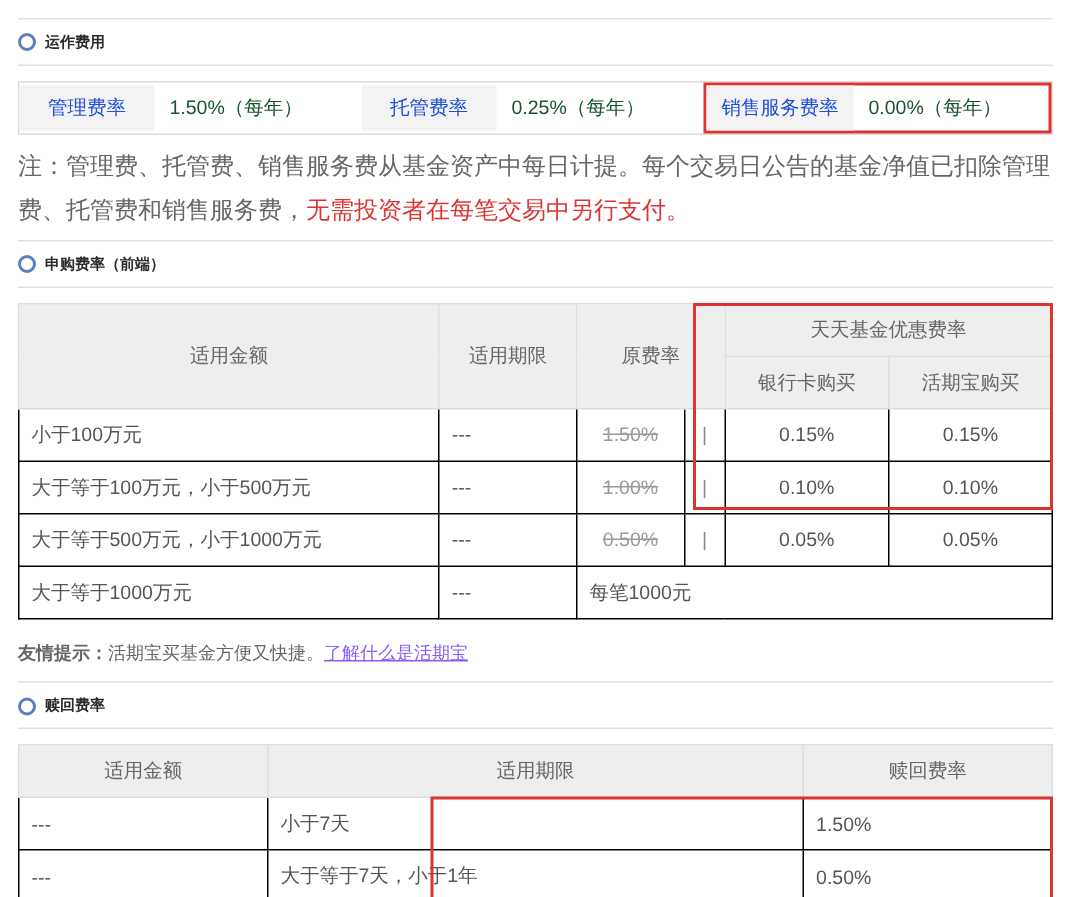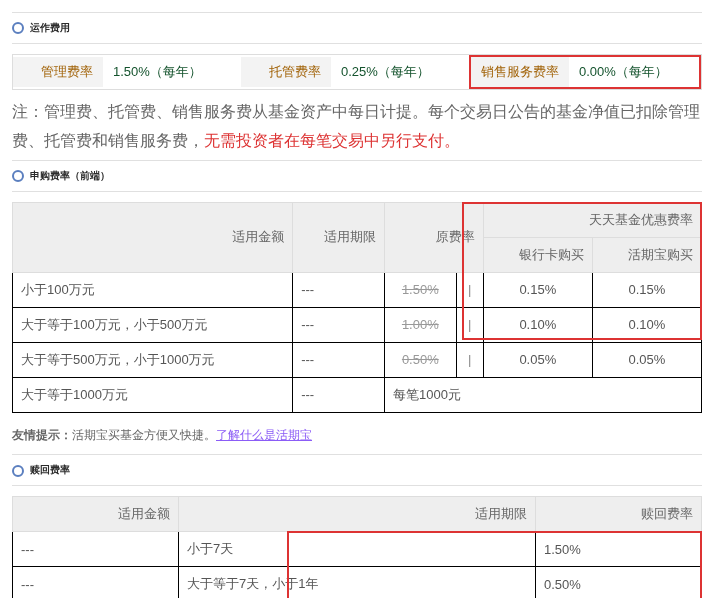--- a/index.html
+++ b/index.html
@@ -1,27 +1,27 @@
 <!DOCTYPE html>
 <html><head>
 <meta charset="utf-8">
 <style>
 body{margin:0;font-family:"Microsoft YaHei",Arial,sans-serif;font-size:13px;color:#333;background:#fff;width:714px}
 .wrap{padding:8px 12px}
 .section-title{border-top:1px solid #e0e0e0;border-bottom:1px solid #e0e0e0;padding:8px 0;margin:4px 0 10px;font-size:10px;font-weight:bold;color:#2b2b2b}
 .bullet{display:inline-block;width:8px;height:8px;border:2px solid #5b7fbf;border-radius:50%;margin-right:6px;vertical-align:middle}
 .fee-grid{display:flex;border:1px solid #ddd;margin-bottom:8px}
 .fee-cell{flex:1;display:flex;align-items:center}
-.fee-lbl{background:#f3f3f3;padding:6px 10px;color:#a16207;min-width:70px;text-align:right}
+.fee-lbl{background:#f3f3f3;padding:6px 10px;color:#1d4ed8;min-width:70px;text-align:center}
 .fee-val{padding:6px 10px;color:#14532d}
 .hl-red{border:2px solid #d33}
 .note{color:#666;line-height:1.8;font-size:16px}
 .note .red{color:#d33}
 table{border-collapse:collapse;width:100%;margin-bottom:8px}
-th{background:#eee;color:#666;font-weight:normal;padding:8px;border:1px solid #ddd;text-align:right;font-size:13px}
+th{background:#eee;color:#666;font-weight:normal;padding:8px;border:1px solid #ddd;text-align:center;font-size:13px}
 td{padding:8px;border:1px solid #000000;color:#555;font-size:13px}
 td.r{text-align:center}
 .strike{text-decoration:line-through;color:#999}
 .tip{color:#666;font-size:12px;padding:4px 0;line-height:1.8}
 .tip a,.link{color:#8b5cf6;text-decoration:underline;cursor:pointer}
 .tbl-wrap{position:relative}
 .overlay{position:absolute;border:2px solid #d33;pointer-events:none;box-sizing:border-box}
 .overlay.o1{top:0;left:450px;right:0;height:138px}
 .overlay.o2{top:35px;left:275px;right:0;height:104px}
 .muted{color:#888}

